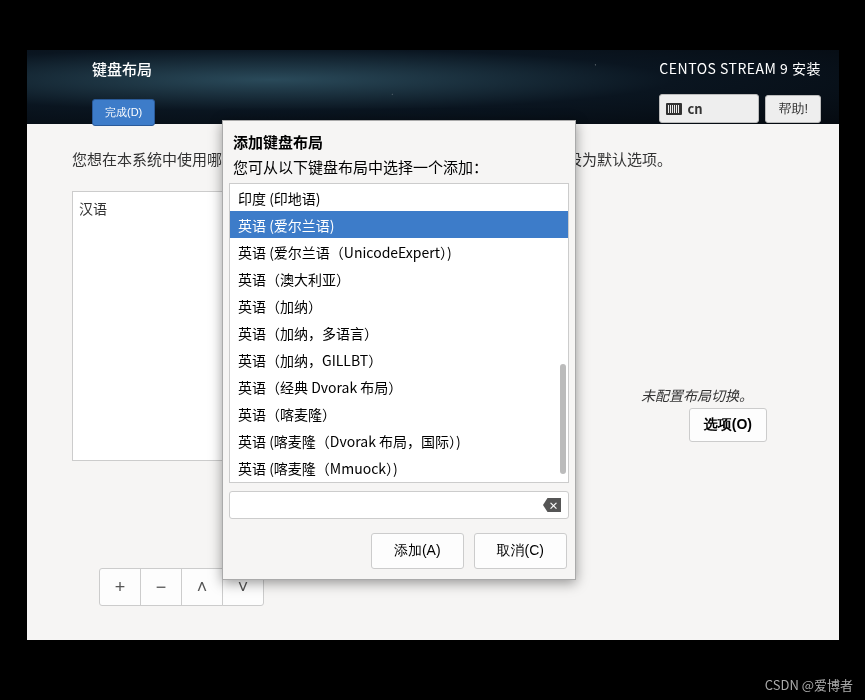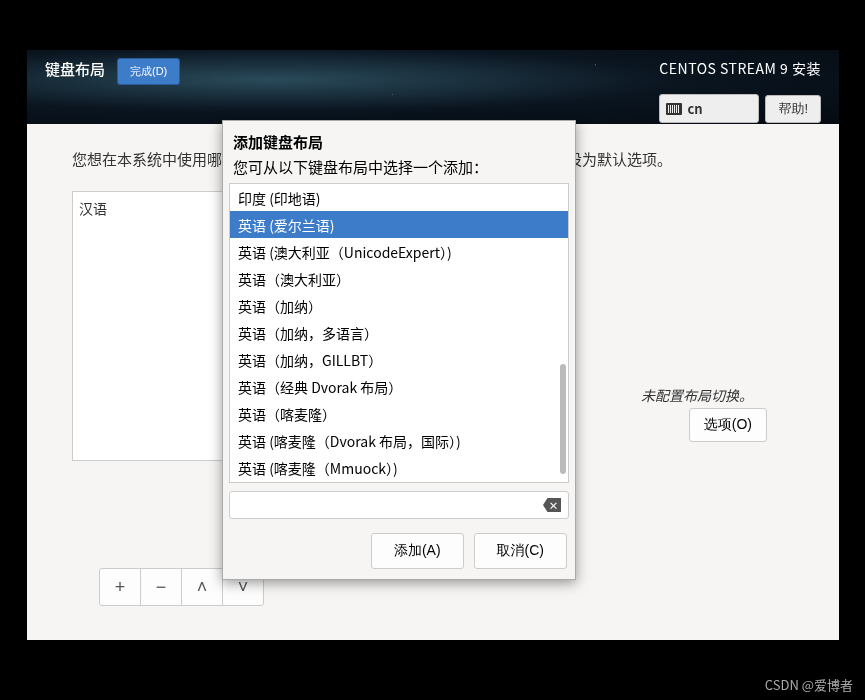--- a/index.html
+++ b/index.html
@@ -29,21 +29,21 @@
         radial-gradient(circle at 45% 60%, rgba(255,255,255,0.2) 0.5px, transparent 1px),
         radial-gradient(circle at 70% 20%, rgba(255,255,255,0.25) 0.5px, transparent 1px),
         radial-gradient(circle at 85% 70%, rgba(255,255,255,0.2) 0.5px, transparent 1px),
         radial-gradient(ellipse at 30% 40%, #2a4a5a 0%, #0a1520 50%, #050a10 100%);
       display: flex;
       justify-content: space-between;
       align-items: flex-start;
       padding: 8px 18px 0 18px;
       position: relative;
     }
-    .header-left { display: flex; gap: 12px; }
+    .header-left { display: flex; flex-direction: column; gap: 20px; margin-left: 47px; }
     .page-title { color: #fff; font-size: 15px; font-weight: 500; }
     .done-button {
       background: #3d7cc9;
       color: #fff;
       border: 1px solid #2a5a99;
       border-radius: 3px;
       padding: 5px 12px;
       font-size: 11px;
       cursor: pointer;
       width: fit-content;
@@ -102,20 +102,21 @@
     .options-button {
       position: absolute;
       right: 72px;
       top: 358px;
       background: #fdfdfd;
       border: 1px solid #ccc;
       border-radius: 3px;
       padding: 7px 14px;
       font-size: 14px;
       cursor: pointer;
+      font-weight: bold;
     }
     .toolbar {
       display: flex;
       gap: 0;
       margin-top: 10px;
       position: absolute;
       bottom: 34px;
       left: 72px;
     }
     .tb-btn {
@@ -255,21 +256,21 @@
 </div>
 
 <div class="dialog">
   <div class="dialog-header">
     <div class="dialog-title">添加键盘布局</div>
   </div>
   <div class="dialog-subtitle">您可从以下键盘布局中选择一个添加：</div>
   <div class="dialog-list">
     <div class="list-item">印度 (印地语)</div>
     <div class="list-item selected">英语 (爱尔兰语)</div>
-    <div class="list-item">英语 (澳大利亚（UnicodeExpert）)</div>
+    <div class="list-item">英语 (爱尔兰语（UnicodeExpert）)</div>
     <div class="list-item">英语（澳大利亚）</div>
     <div class="list-item">英语（加纳）</div>
     <div class="list-item">英语（加纳，多语言）</div>
     <div class="list-item">英语（加纳，GILLBT）</div>
     <div class="list-item">英语（经典 Dvorak 布局）</div>
     <div class="list-item">英语（喀麦隆）</div>
     <div class="list-item">英语 (喀麦隆（Dvorak 布局，国际）)</div>
     <div class="list-item">英语 (喀麦隆（Mmuock）)</div>
     <div class="list-item">英语（可切换乘/除布局）</div>
     <div class="scrollbar"></div>

